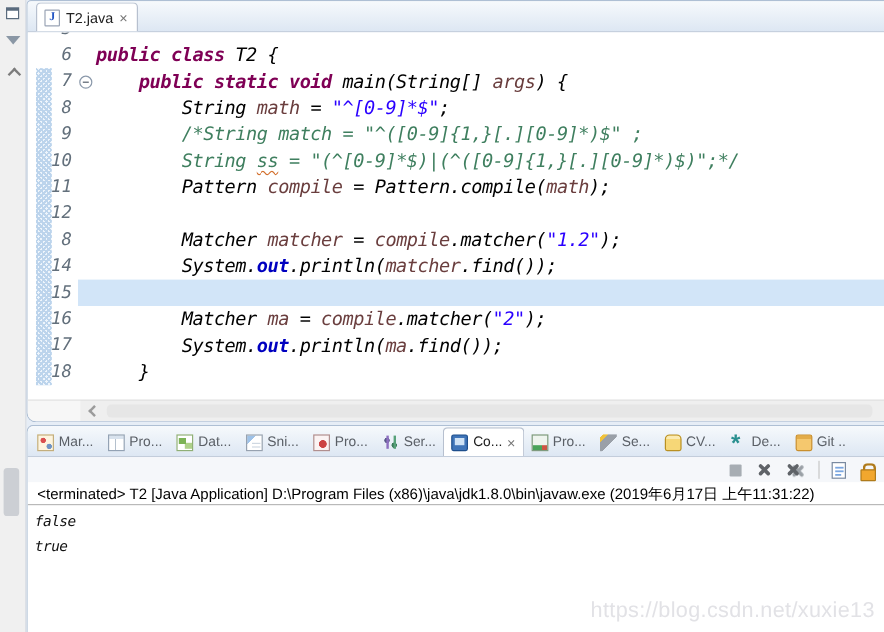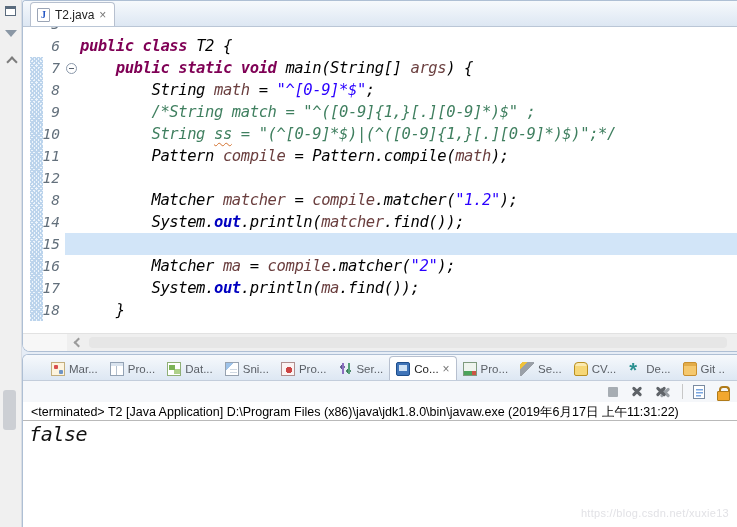--- a/index.html
+++ b/index.html
@@ -40,21 +40,21 @@
   .tk-sf  { color:#0000c0; font-weight:bold; }
   .squiggle { text-decoration:underline; text-decoration-style:wavy; text-decoration-color:#d3712f; text-decoration-thickness:1px; text-underline-offset:3px;text-align:right; }
 
   .hscroll { position:absolute; left:0; right:0; bottom:0; height:18px; background:#efefef; border-top:1px solid #e2e2e2; }
   .hscroll .corner { position:absolute; left:0; top:0; bottom:0; width:44px; background:#f7f7f7; }
   .hs-left { position:absolute; left:52px; top:5px; width:7px; height:7px; border-left:2px solid #9b9b9b; border-bottom:2px solid #9b9b9b; transform:rotate(45deg); }
   .hs-thumb { position:absolute; left:66px; right:10px; top:3px; bottom:3px; background:#e6e6e6; border-radius:4px; }
 
   
   .console-group { position:absolute; left:22px; top:354px; width:715px; height:173px; background:#fff; border:1px solid #aebfd4; border-right:none; border-bottom:none; border-radius:6px 0 0 0; overflow:hidden; }
-  .ctabbar { height:26px; background:linear-gradient(#f6f9fc,#dde7f3); border-bottom:1px solid #c3cddb; display:flex; align-items:flex-end; padding-left:22px; }
+  .ctabbar { height:26px; background:linear-gradient(#f6f9fc,#dde7f3); border-bottom:1px solid #c3cddb; display:flex; align-items:flex-end; padding-left:2px; }
   .btab { display:flex; align-items:center; gap:4px; height:23px; padding:0 6px; font-size:11.5px; color:#5a5f66; border-radius:4px 4px 0 0; white-space:nowrap; }
   .btab.active { background:#fff; border:1px solid #b7c0cf; border-bottom:none; color:#1c1c1c; height:24px; }
   .ticon { width:14px; height:14px; flex:none; display:inline-block; position:relative; }
 
   .i-markers { background:#fdf4df; border:1px solid #c3ae7d;
     background-image:radial-gradient(circle at 4px 4px,#d94f4f 0 2px,rgba(0,0,0,0) 2.5px),radial-gradient(circle at 9px 9px,#6f94c4 0 2px,rgba(0,0,0,0) 2.5px); }
   .i-properties { background:#fff; border:1px solid #93a2b4; background-image:linear-gradient(#d9e3ee 0 3px,rgba(0,0,0,0) 3px),linear-gradient(90deg,rgba(0,0,0,0) 5px,#b4c0cd 5px 6px,rgba(0,0,0,0) 6px); }
   .i-data { background:#fff; border:1px solid #8faf77; background-image:linear-gradient(#7cb356,#7cb356),linear-gradient(#aed18a,#aed18a); background-size:6px 5px,6px 5px; background-position:1px 2px,6px 6px; background-repeat:no-repeat; }
   .i-snippets { background:#fff; border:1px solid #97a2b0; background-image:linear-gradient(135deg,#9ec2e8 5px,rgba(0,0,0,0) 5px),linear-gradient(#cfd8e2 0 0),linear-gradient(#cfd8e2 0 0); background-size:100% 100%,7px 1px,7px 1px; background-position:0 0,4px 6px,4px 9px; background-repeat:no-repeat; }
   .i-problems { background:#fbf3f3; border:1px solid #b08f8f; background-image:radial-gradient(circle at 7px 7px,#cc4444 0 3px,rgba(0,0,0,0) 3.5px); }
@@ -72,23 +72,23 @@
   .cb-stop::before { content:""; position:absolute; left:2px; top:2px; width:10px; height:10px; background:#a7adb3; border-radius:1px; }
   .cross::before,.cross::after { content:""; position:absolute; left:1px; top:5.5px; width:12px; height:3px; background:#5f6368; border-radius:1.5px; }
   .cross::before { transform:rotate(45deg); } .cross::after { transform:rotate(-45deg); }
   .cb-xx { filter:drop-shadow(4px 1px 0 #9aa0a6); margin-right:4px; }
   .csep { width:1px; height:15px; background:#c7c7c7; }
   .cb-clear { width:12px; height:14px; background:#fff; border:1px solid #7a8aa0; background-image:linear-gradient(#7aa6e0 0 0),linear-gradient(#7aa6e0 0 0),linear-gradient(#7aa6e0 0 0); background-size:7px 1.5px,7px 1.5px,5px 1.5px; background-position:1.5px 3px,1.5px 6px,1.5px 9px; background-repeat:no-repeat; }
   .cb-lock::before { content:""; position:absolute; left:4px; top:1px; width:7px; height:7px; border:2px solid #b07b1a; border-bottom:none; border-radius:4px 4px 0 0; }
   .cb-lock::after { content:""; position:absolute; left:2px; top:6px; width:11px; height:8px; background:#f2a72e; border:1px solid #b07b1a; border-radius:1px; }
 
   .cstatus { height:19px; font-size:12.5px; color:#000; padding:2px 0 0 8px; border-bottom:1px solid #b9b9b9; background:#fff; white-space:nowrap; overflow:hidden; }
-  .cout { padding:3px 0 0 6px; font-family:"DejaVu Sans Mono",monospace; font-style:italic; font-size:20px; line-height:21px; color:#111; letter-spacing:-0.4px; }
-
-  .watermark { position:absolute; right:8px; bottom:8px; font-size:11px; color:#e2e2e6; letter-spacing:0.3px; }
+  .cout { padding:3px 0 0 6px; font-family:"DejaVu Sans Mono",monospace; font-style:italic; font-size:12px; line-height:21px; color:#111; letter-spacing:-0.4px; }
+
+  .watermark { position:absolute; right:8px; bottom:8px; font-size:18px; color:#e2e2e6; letter-spacing:0.3px; }
 </style>
 </head>
 <body>
 
 <div class="left-trim">
   <span class="trim-restore"></span>
   <span class="trim-tri"></span>
   <span class="trim-up"></span>
   <span class="trim-thumb"></span>
 </div>
@@ -241,16 +241,17 @@
     <span class="cbtn cb-stop"></span>
     <span class="cbtn cross"></span>
     <span class="cbtn cross cb-xx"></span>
     <span class="csep"></span>
     <span class="cbtn cb-clear"></span>
     <span class="cbtn cb-lock"></span>
   </div>
   <div class="cstatus">&lt;terminated&gt; T2 [Java Application] D:\Program Files (x86)\java\jdk1.8.0\bin\javaw.exe (2019年6月17日 上午11:31:22)</div>
   <div class="cout">
     <div>false</div>
+    <div>true</div>
   </div>
 </div>
 
 <div class="watermark">https://blog.csdn.net/xuxie13</div>
 
 </body></html>

